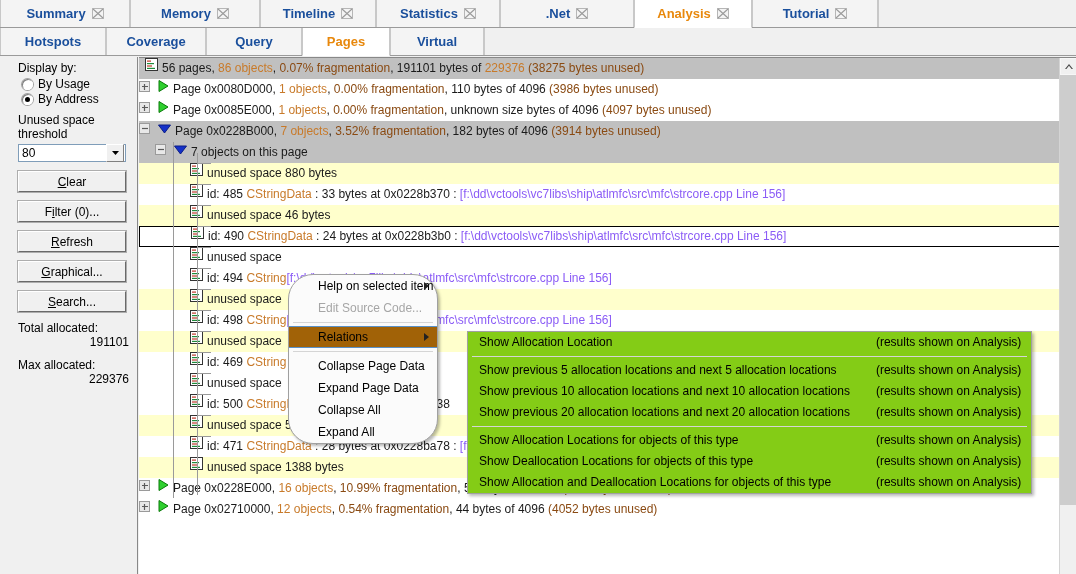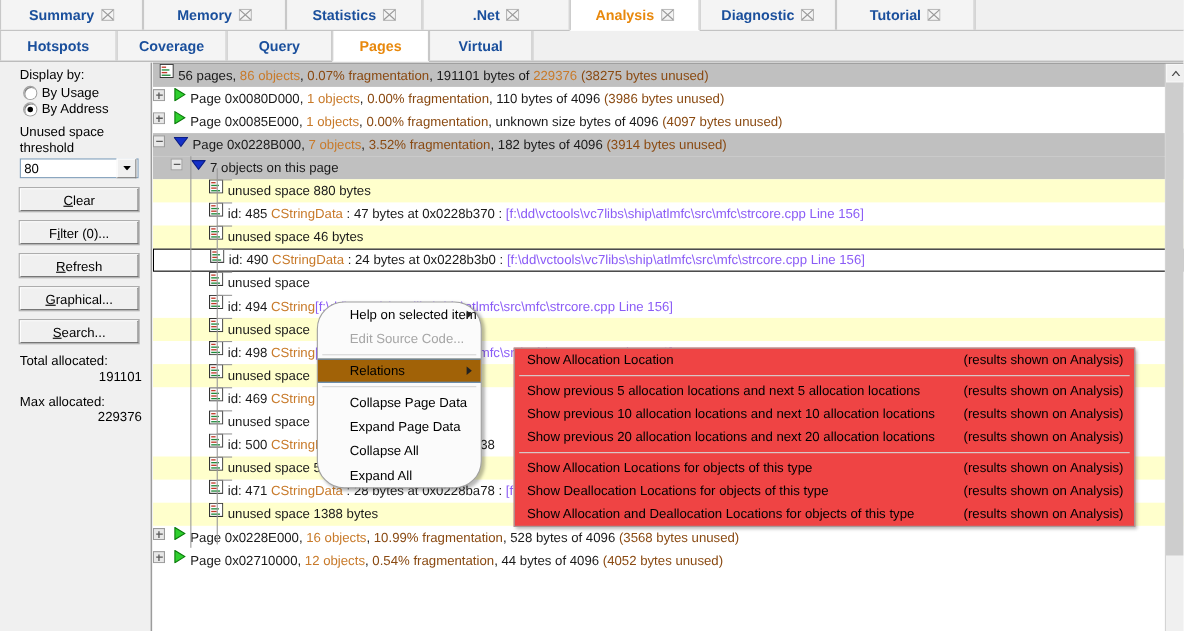--- a/index.html
+++ b/index.html
@@ -85,22 +85,22 @@
   
   .ctxmenu{position:absolute;background:#fbfbfb;border:1px solid #a0a0a0;
            box-shadow:2px 2px 3px rgba(0,0,0,.28);font-size:12px;z-index:40;}
   .mi{height:22px;line-height:22px;padding:0 28px 0 29px;white-space:nowrap;position:relative;
       color:#000;}
   .mi.disabled{color:#a6a6a6;}
   .mi.hl{background:#a16207;border-top:1px solid #5a91c8;border-bottom:1px solid #5a91c8;
          height:20px;line-height:20px;}
   .mi .sub{position:absolute;right:8px;top:50%;transform:translateY(-50%);}
   .msep{height:1px;background:#d5d5d5;margin:3px 4px;}
-  .submenu{position:absolute;background:#ef4444;border:1px solid #a0a0a0;
-           box-shadow:2px 2px 3px rgba(0,0,0,.28);font-size:12px;z-index:50;}
+  .submenu{position:absolute;background:#84cc16;border:1px solid #a0a0a0;
+           box-shadow:2px 2px 3px rgba(0,0,0,.28);font-size:12px;z-index:50;margin-top:15px;}
   .smi{height:21px;line-height:21px;display:flex;align-items:center;
        padding:0 10px 0 11px;white-space:nowrap;}
   .smi .t{flex:1 1 auto;}
   .smi .r{margin-left:26px;}
 
   
   .vscroll{position:absolute;right:0;top:0;width:17px;height:517px;background:#f0f0f0;
            border-left:1px solid #d4d4d4;box-sizing:border-box;z-index:30;}
   .vs-btn{width:17px;height:17px;background:#f0f0f0;display:flex;align-items:center;
           justify-content:center;border:1px solid #f7f7f7;box-sizing:border-box;}
@@ -124,49 +124,49 @@
       </div>
       <div class="tab" style="width:130px">
         <span class="lbl">Memory</span>
         <span class="closebox">
           <svg width="12" height="11" viewBox="0 0 12 11">
             <rect x="0.5" y="0.5" width="11" height="10" fill="#f4f4f4" stroke="#b6b6b6"></rect>
             <path d="M1 1 L11 10 M11 1 L1 10" stroke="#9a9a9a" stroke-width="1.1" fill="none"></path>
           </svg>
         </span>
       </div>
+      <div class="tab" style="width:116px">
+        <span class="lbl">Timeline</span>
+        <span class="closebox">
+          <svg width="12" height="11" viewBox="0 0 12 11">
+            <rect x="0.5" y="0.5" width="11" height="10" fill="#f4f4f4" stroke="#b6b6b6"></rect>
+            <path d="M1 1 L11 10 M11 1 L1 10" stroke="#9a9a9a" stroke-width="1.1" fill="none"></path>
+          </svg>
+        </span>
+      </div>
       <div class="tab" style="width:124px">
         <span class="lbl">Statistics</span>
         <span class="closebox">
           <svg width="12" height="11" viewBox="0 0 12 11">
             <rect x="0.5" y="0.5" width="11" height="10" fill="#f4f4f4" stroke="#b6b6b6"></rect>
             <path d="M1 1 L11 10 M11 1 L1 10" stroke="#9a9a9a" stroke-width="1.1" fill="none"></path>
           </svg>
         </span>
       </div>
       <div class="tab" style="width:134px">
         <span class="lbl">.Net</span>
         <span class="closebox">
           <svg width="12" height="11" viewBox="0 0 12 11">
             <rect x="0.5" y="0.5" width="11" height="10" fill="#f4f4f4" stroke="#b6b6b6"></rect>
             <path d="M1 1 L11 10 M11 1 L1 10" stroke="#9a9a9a" stroke-width="1.1" fill="none"></path>
           </svg>
         </span>
       </div>
       <div class="tab active" style="width:118px">
         <span class="lbl">Analysis</span>
-        <span class="closebox">
-          <svg width="12" height="11" viewBox="0 0 12 11">
-            <rect x="0.5" y="0.5" width="11" height="10" fill="#f4f4f4" stroke="#b6b6b6"></rect>
-            <path d="M1 1 L11 10 M11 1 L1 10" stroke="#9a9a9a" stroke-width="1.1" fill="none"></path>
-          </svg>
-        </span>
-      </div>
-      <div class="tab" style="width:124px">
-        <span class="lbl">Diagnostic</span>
         <span class="closebox">
           <svg width="12" height="11" viewBox="0 0 12 11">
             <rect x="0.5" y="0.5" width="11" height="10" fill="#f4f4f4" stroke="#b6b6b6"></rect>
             <path d="M1 1 L11 10 M11 1 L1 10" stroke="#9a9a9a" stroke-width="1.1" fill="none"></path>
           </svg>
         </span>
       </div>
       <div class="tab" style="width:126px">
         <span class="lbl">Tutorial</span>
         <span class="closebox">
@@ -274,21 +274,21 @@
                 <rect x="2" y="5" width="7" height="1.2" fill="#1f8a3b"></rect>
                 <rect x="2" y="7.4" width="5" height="1.2" fill="#c0392b"></rect>
                 <rect x="2" y="9.8" width="8" height="1.2" fill="#1f8a3b"></rect>
               </svg></span><span class="txt c-dark">unused space 880 bytes</span></div>
           <div class="row"><span class="ind" style="width:51px;display:inline-block"></span><span class="gi"><svg width="13" height="13" viewBox="0 0 13 13">
                 <rect x="0.5" y="0.5" width="12" height="12" fill="#fff" stroke="#333"></rect>
                 <rect x="2" y="2.5" width="4" height="1.2" fill="#c0392b"></rect>
                 <rect x="2" y="5" width="7" height="1.2" fill="#1f8a3b"></rect>
                 <rect x="2" y="7.4" width="5" height="1.2" fill="#c0392b"></rect>
                 <rect x="2" y="9.8" width="8" height="1.2" fill="#1f8a3b"></rect>
-              </svg></span><span class="txt c-dark">id: 485 </span><span class="txt c-orange">CStringData</span><span class="txt c-dark"> : 47 bytes at 0x0228b370 : </span><span class="txt c-path">[f:\dd\vctools\vc7libs\ship\atlmfc\src\mfc\strcore.cpp Line 156]</span></div>
+              </svg></span><span class="txt c-dark">id: 485 </span><span class="txt c-orange">CStringData</span><span class="txt c-dark"> : 33 bytes at 0x0228b370 : </span><span class="txt c-path">[f:\dd\vctools\vc7libs\ship\atlmfc\src\mfc\strcore.cpp Line 156]</span></div>
           <div class="row unused"><span class="ind" style="width:51px;display:inline-block"></span><span class="gi"><svg width="13" height="13" viewBox="0 0 13 13">
                 <rect x="0.5" y="0.5" width="12" height="12" fill="#fff" stroke="#333"></rect>
                 <rect x="2" y="2.5" width="4" height="1.2" fill="#c0392b"></rect>
                 <rect x="2" y="5" width="7" height="1.2" fill="#1f8a3b"></rect>
                 <rect x="2" y="7.4" width="5" height="1.2" fill="#c0392b"></rect>
                 <rect x="2" y="9.8" width="8" height="1.2" fill="#1f8a3b"></rect>
               </svg></span><span class="txt c-dark">unused space 46 bytes</span></div>
           <div class="row selected-box"><span class="ind" style="width:51px;display:inline-block"></span><span class="gi"><svg width="13" height="13" viewBox="0 0 13 13">
                 <rect x="0.5" y="0.5" width="12" height="12" fill="#fff" stroke="#333"></rect>
                 <rect x="2" y="2.5" width="4" height="1.2" fill="#c0392b"></rect>

